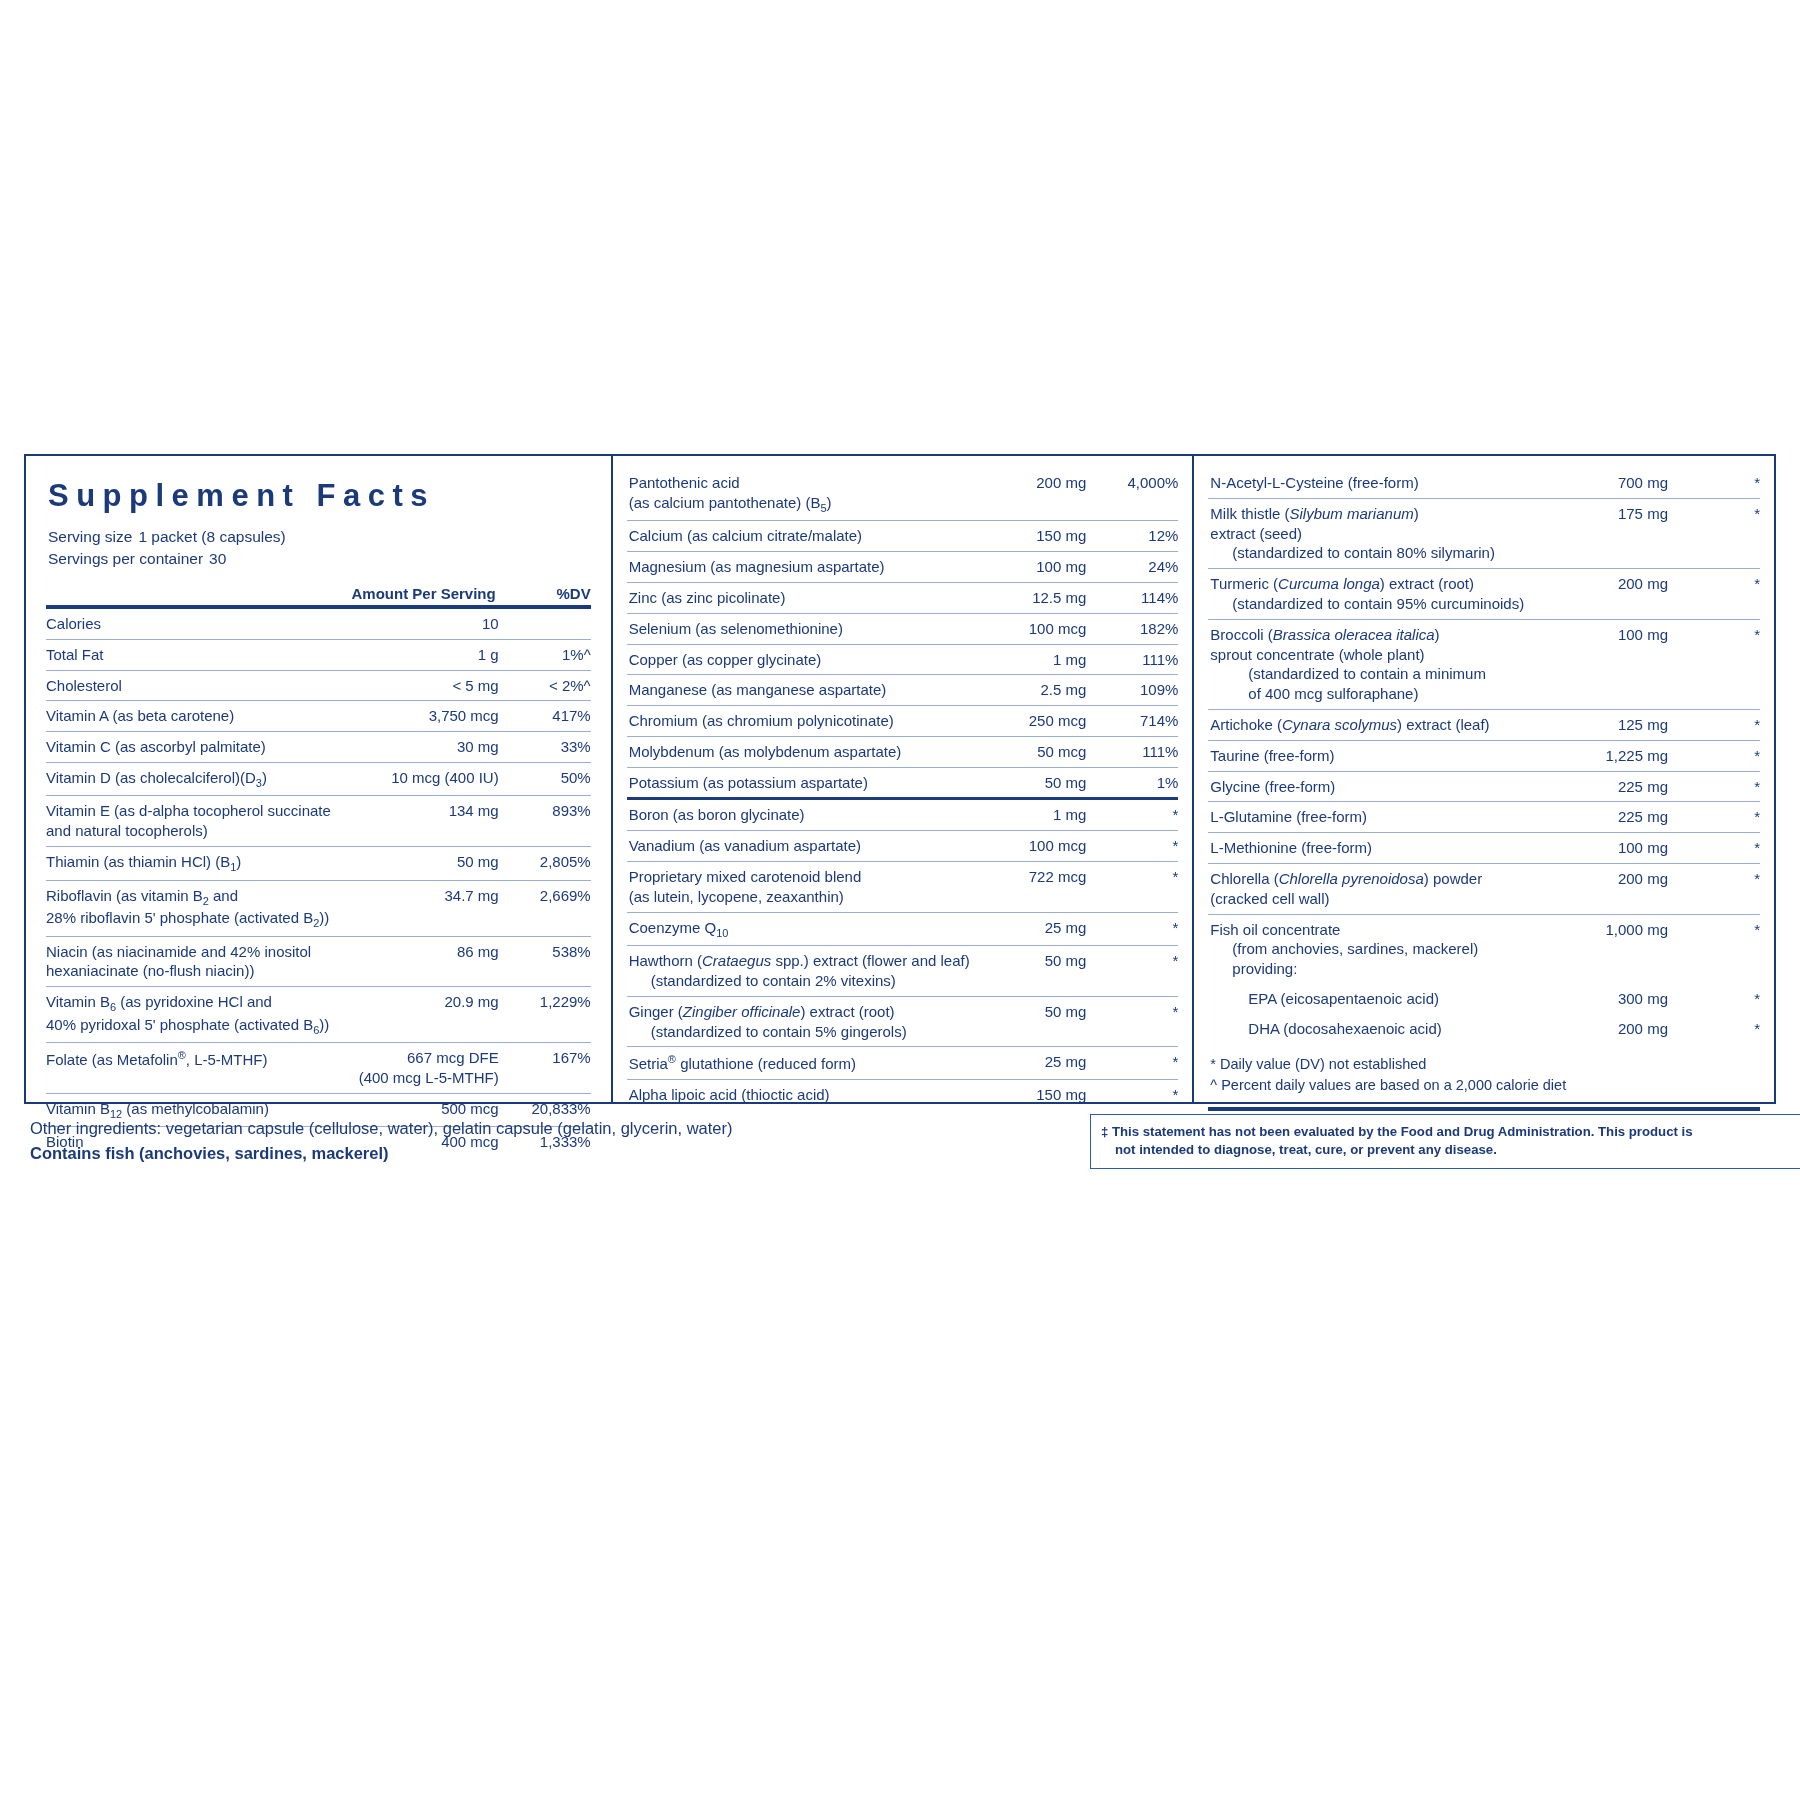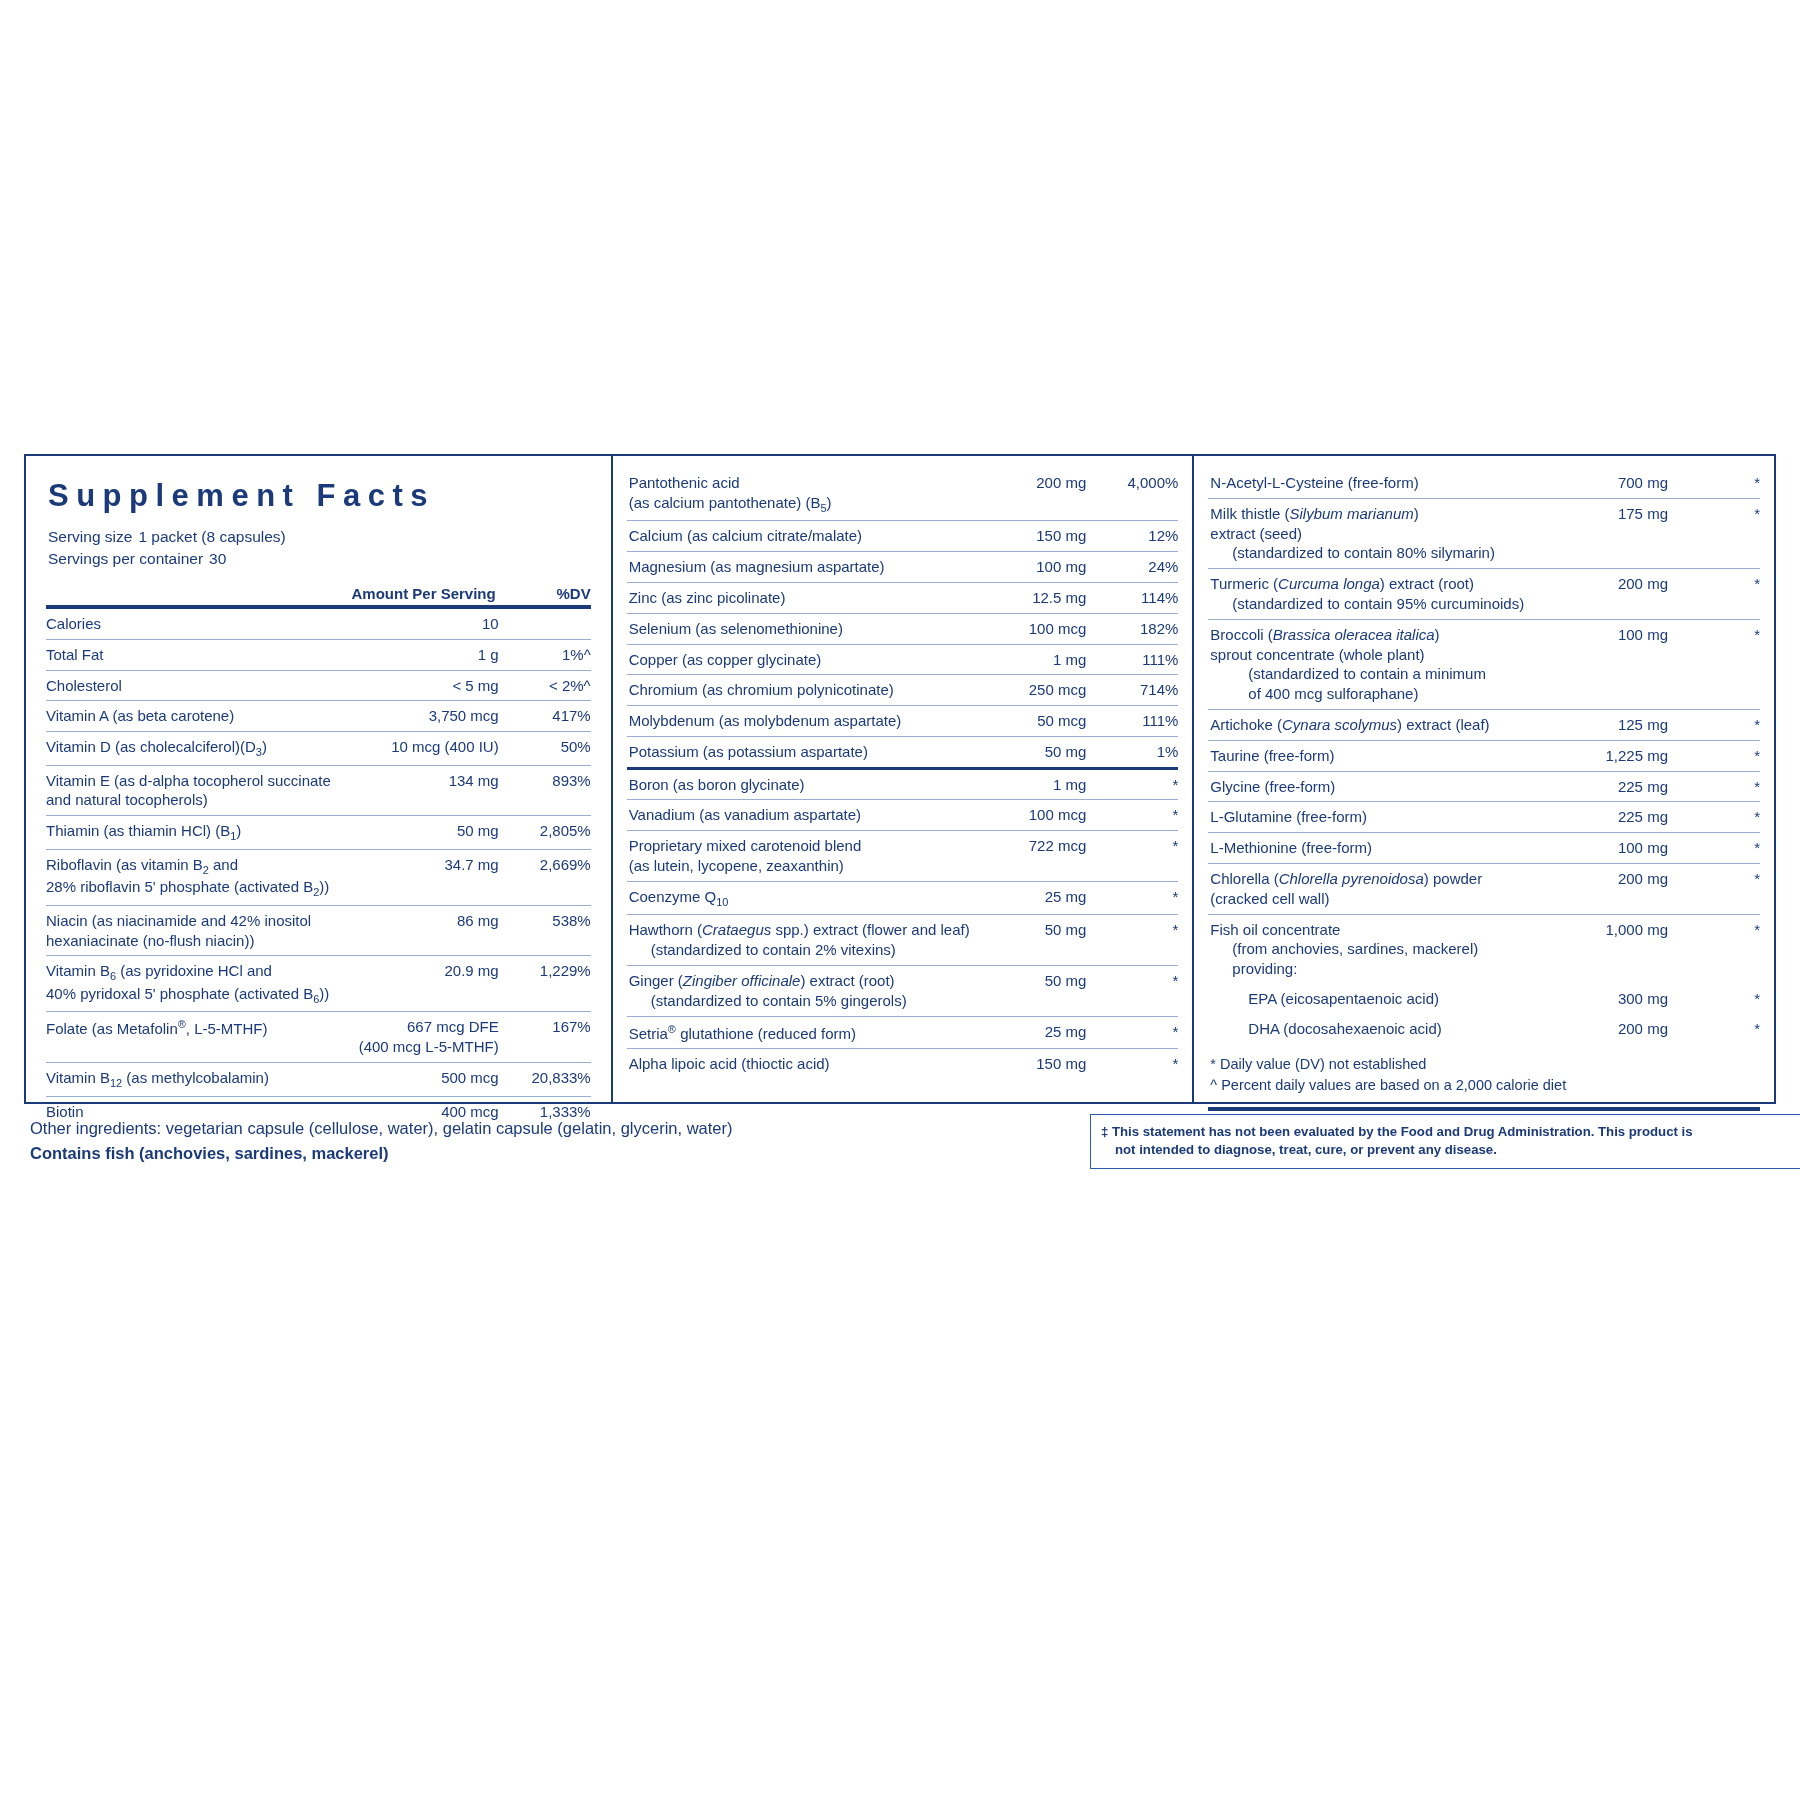--- a/index.html
+++ b/index.html
@@ -202,20 +202,25 @@
           <td class="name">Cholesterol</td>
           <td class="amt">&lt; 5 mg</td>
           <td class="dv">&lt; 2%^</td>
         </tr>
         <tr>
           <td class="name">Vitamin A (as beta carotene)</td>
           <td class="amt">3,750 mcg</td>
           <td class="dv">417%</td>
         </tr>
         <tr>
+          <td class="name">Vitamin C (as ascorbyl palmitate)</td>
+          <td class="amt">30 mg</td>
+          <td class="dv">33%</td>
+        </tr>
+        <tr>
           <td class="name">Vitamin D (as cholecalciferol)(D<span class="sub">3</span>)</td>
           <td class="amt">10 mcg (400 IU)</td>
           <td class="dv">50%</td>
         </tr>
         <tr>
           <td class="name">Vitamin E (as d-alpha tocopherol succinate<br>and natural tocopherols)</td>
           <td class="amt">134 mg</td>
           <td class="dv">893%</td>
         </tr>
         <tr>
@@ -284,20 +289,25 @@
           <td class="name">Selenium (as selenomethionine)</td>
           <td class="amt">100 mcg</td>
           <td class="dv">182%</td>
         </tr>
         <tr>
           <td class="name">Copper (as copper glycinate)</td>
           <td class="amt">1 mg</td>
           <td class="dv">111%</td>
         </tr>
         <tr>
+          <td class="name">Manganese (as manganese aspartate)</td>
+          <td class="amt">2.5 mg</td>
+          <td class="dv">109%</td>
+        </tr>
+        <tr>
           <td class="name">Chromium (as chromium polynicotinate)</td>
           <td class="amt">250 mcg</td>
           <td class="dv">714%</td>
         </tr>
         <tr>
           <td class="name">Molybdenum (as molybdenum aspartate)</td>
           <td class="amt">50 mcg</td>
           <td class="dv">111%</td>
         </tr>
         <tr class="thickafter">

